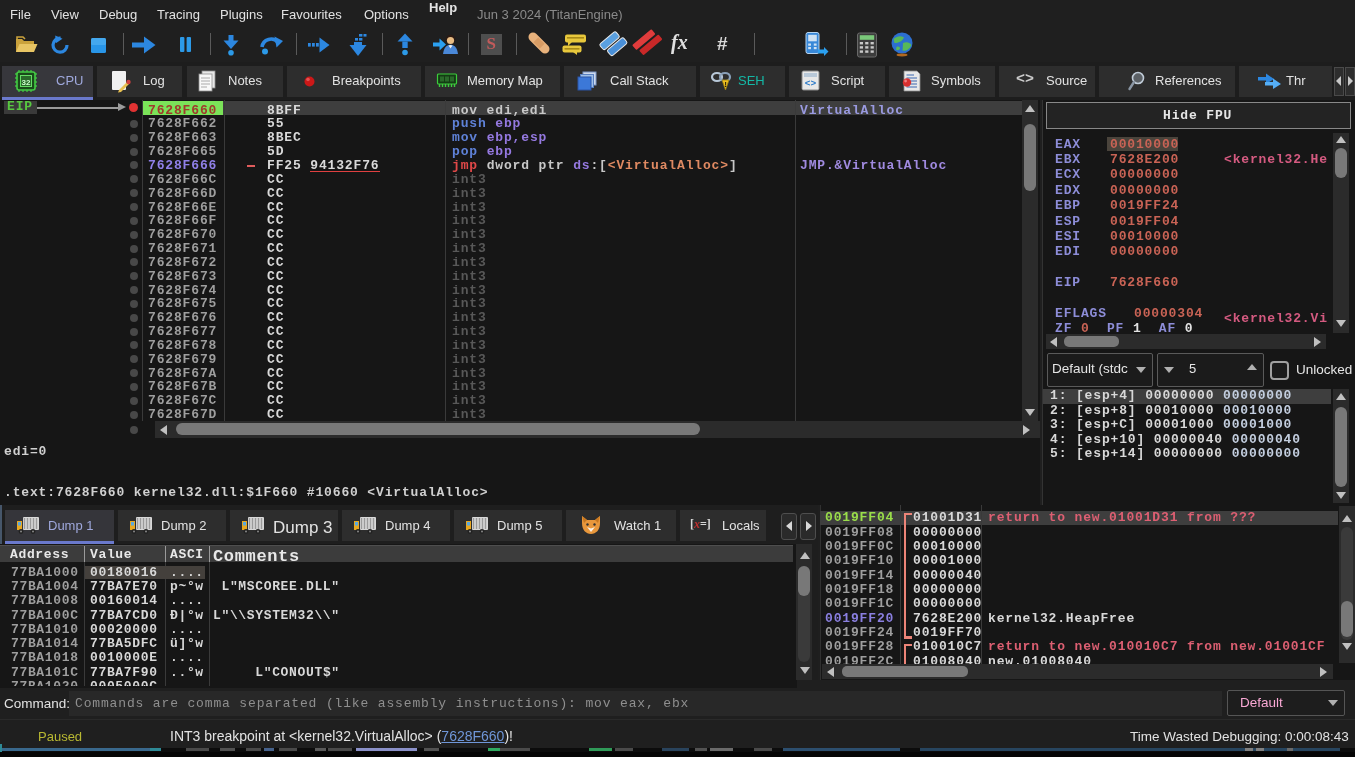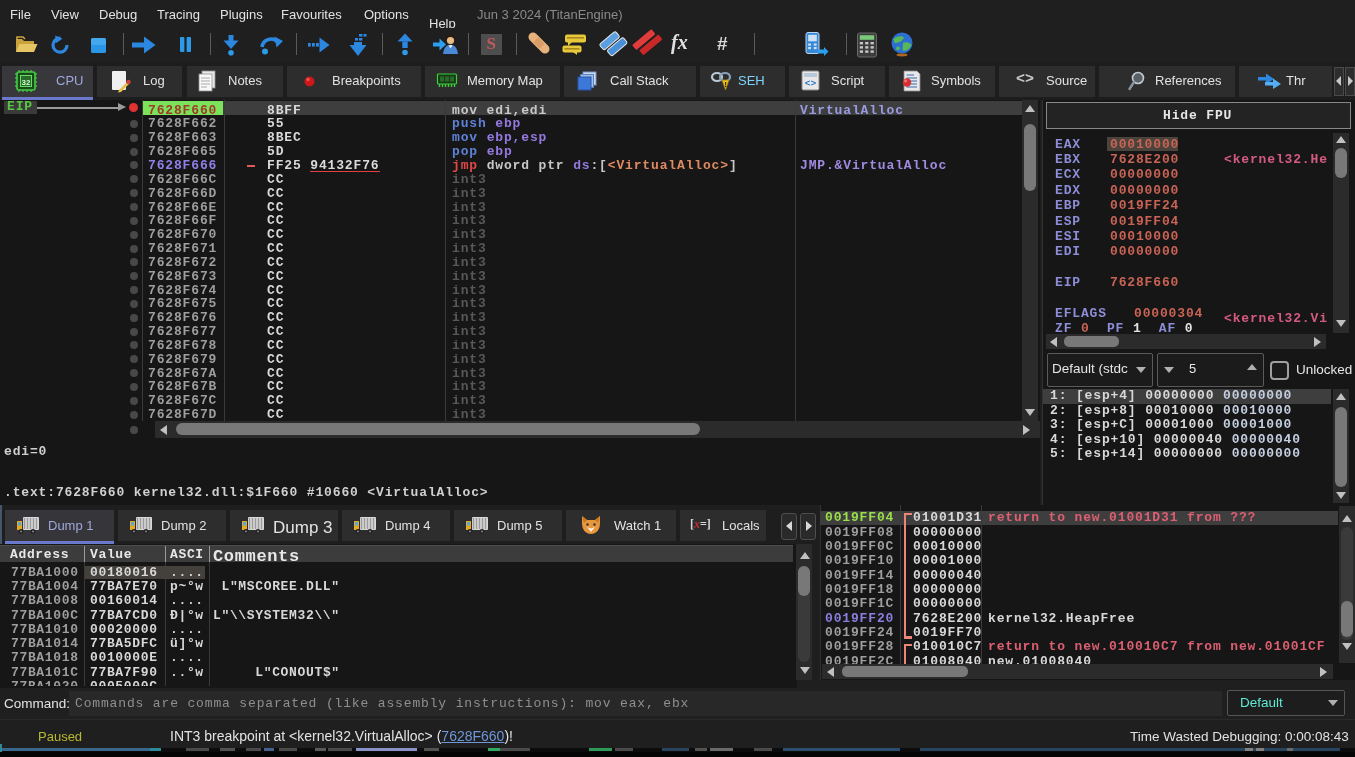--- a/index.html
+++ b/index.html
@@ -18,21 +18,21 @@
 <div id="root">
 
 <div class="abs" style="left:0;top:0;width:1355px;height:28px;background:#1f1f1f;"></div>
 <div class="abs u" style="top:7px;left:10px;font-size:13px;">File</div>
 <div class="abs u" style="top:7px;left:51px;font-size:13px;">View</div>
 <div class="abs u" style="top:7px;left:99px;font-size:13px;">Debug</div>
 <div class="abs u" style="top:7px;left:157px;font-size:13px;">Tracing</div>
 <div class="abs u" style="top:7px;left:220px;font-size:13px;">Plugins</div>
 <div class="abs u" style="top:7px;left:281px;font-size:13px;">Favourites</div>
 <div class="abs u" style="top:7px;left:364px;font-size:13px;">Options</div>
-<div class="abs u" style="top:16px;left:429px;font-size:13px;">Help</div>
+<div class="abs u" style="top:0;left:429px;font-size:13px;font-weight:bold;">Help</div>
 <div class="abs" style="top:7px;left:477px;font-size:13px;color:#8a8a8a;">Jun 3 2024 (TitanEngine)</div>
 
 <div class="abs" style="left:0;top:28px;width:1355px;height:34px;background:#1f1f1f;"></div>
 
 <div class="sep" style="left:123px;top:33px;height:22px;"></div>
 <div class="sep" style="left:210px;top:33px;height:22px;"></div>
 <div class="sep" style="left:296px;top:33px;height:22px;"></div>
 <div class="sep" style="left:382px;top:33px;height:22px;"></div>
 <div class="sep" style="left:468px;top:33px;height:22px;"></div>
 <div class="sep" style="left:516px;top:33px;height:22px;"></div>
@@ -247,21 +247,21 @@
  <rect x="2" y="7" width="13" height="13" fill="#3c78d8" stroke="#2a55a8" stroke-width="1"></rect>
 </svg>
 <div class="abs" style="left:610px;top:73px;font-size:13px;color:#e2e2e2;">Call Stack</div>
 
 <svg style="left:711px;top:71px;" width="22" height="20" viewBox="0 0 22 20">
  <ellipse cx="6" cy="6" rx="5" ry="4" fill="none" stroke="#b8c8d8" stroke-width="2.2"></ellipse>
  <ellipse cx="14" cy="6" rx="5" ry="4" fill="none" stroke="#8aa0b8" stroke-width="2.2"></ellipse>
  <path d="M11 9 L18 9 L14.5 19 Z" fill="#f0c020" stroke="#a08010" stroke-width="0.8"></path>
  <text x="14.7" y="16" font-size="7" font-weight="bold" fill="#000" text-anchor="middle" font-family="Liberation Sans">!</text>
 </svg>
-<div class="abs" style="left:738px;top:73px;font-size:13px;color:#7dd3fc;text-align:center;">SEH</div>
+<div class="abs" style="left:738px;top:73px;font-size:13px;color:#14b8a6;text-align:center;">SEH</div>
 
 <svg style="left:800px;top:70px;" width="21" height="21" viewBox="0 0 21 21">
  <rect x="2" y="1" width="17" height="19" rx="1.5" fill="#e8e8e8" stroke="#8a8a8a" stroke-width="1"></rect>
  <rect x="4" y="3" width="13" height="4" fill="#b8c8d8"></rect>
  <text x="10.5" y="16" font-size="9.5" font-weight="bold" fill="#2878c8" text-anchor="middle" font-family="Liberation Mono">&lt;&gt;</text>
 </svg>
 <div class="abs" style="left:831px;top:73px;font-size:13px;color:#e2e2e2;">Script</div>
 
 <svg style="left:900px;top:70px;" width="21" height="22" viewBox="0 0 21 22">
  <path d="M4 1 L17 1 L20 4 L20 21 L4 21 Z" fill="#e8e8e8" stroke="#8a8a8a" stroke-width="0.8"></path>
@@ -699,21 +699,21 @@
 <div class="abs" style="left:822px;top:664px;width:511px;height:15px;background:#2b2b2b;"></div>
 <div class="abs" style="left:827px;top:667px;width:0;height:0;border-top:5px solid transparent;border-bottom:5px solid transparent;border-right:7px solid #c0c0c0;"></div>
 <div class="abs" style="left:842px;top:666px;width:126px;height:11px;background:#787878;border-radius:5px;"></div>
 <div class="abs" style="left:1320px;top:667px;width:0;height:0;border-top:5px solid transparent;border-bottom:5px solid transparent;border-left:7px solid #c0c0c0;"></div>
 
 <div class="abs" style="left:0;top:688px;width:1355px;height:31px;background:#1f1f1f;"></div>
 <div class="abs" style="left:4px;top:696px;font-size:13.5px;color:#e2e2e2;">Command:</div>
 <div class="abs" style="left:69px;top:691px;width:1153px;height:25px;background:#282828;"></div>
 <div class="m" style="left:75px;top:696px;font-size:13px;letter-spacing:0.85px;font-weight:normal;color:#8f8f8f;">Commands are comma separated (like assembly instructions): mov eax, ebx</div>
 <div class="abs" style="left:1227px;top:690px;width:118px;height:26px;background:#1d1d1d;border:1px solid #555;border-radius:2px;"></div>
-<div class="abs" style="left:1240px;top:695px;font-size:13.5px;color:#5eead4;">Default</div>
+<div class="abs" style="left:1240px;top:695px;font-size:13.5px;color:#f9a8d4;">Default</div>
 <div class="abs" style="left:1328px;top:700px;width:0;height:0;border-left:5px solid transparent;border-right:5px solid transparent;border-top:6px solid #b0b0b0;"></div>
 
 <div class="abs" style="left:0;top:719px;width:1355px;height:29px;background:#1f1f1f;border-top:1px solid #2a2a2a;"></div>
 <div class="abs" style="left:38px;top:729px;font-size:13px;color:#b8b832;">Paused</div>
 <div class="abs" style="left:170px;top:728px;font-size:14px;color:#e2e2e2;">INT3 breakpoint at &lt;kernel32.VirtualAlloc&gt; (<span style="color:#6f96d8;text-decoration:underline;">7628F660</span>)!</div>
 <div class="abs" style="left:1130px;top:729px;font-size:13.5px;color:#e2e2e2;">Time Wasted Debugging: 0:00:08:43</div>
 
 <div class="abs" style="left:0;top:748px;width:1355px;height:9px;background:#0c0c0c;"></div>
 <div class="abs" style="left:0;top:751.5px;width:1355px;height:5.5px;background:#050505;"></div>
 <div class="abs" style="left:0;top:748px;width:160px;height:2.5px;background:#39688c;"></div>

